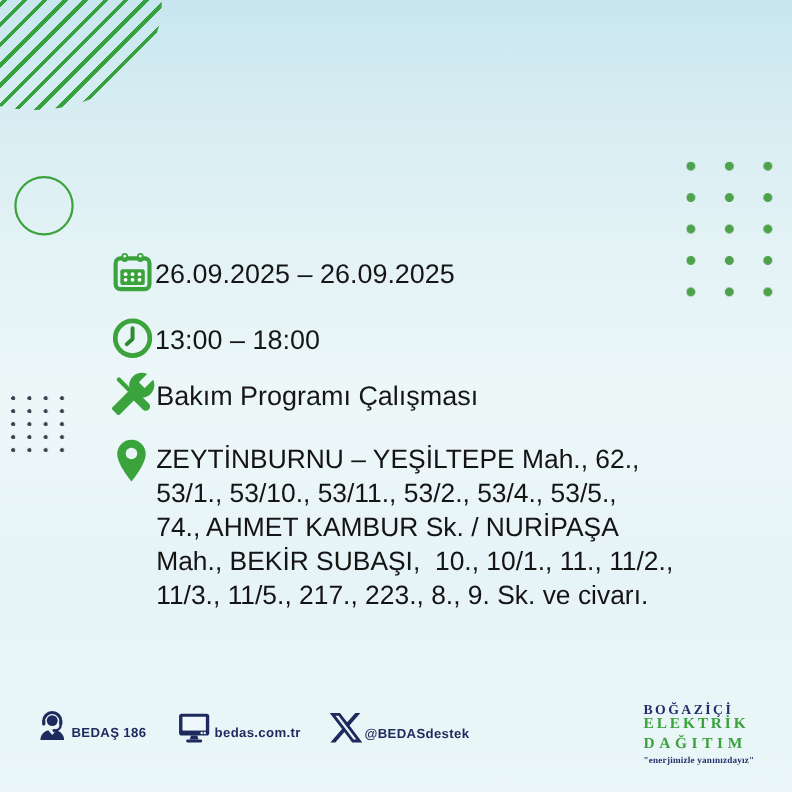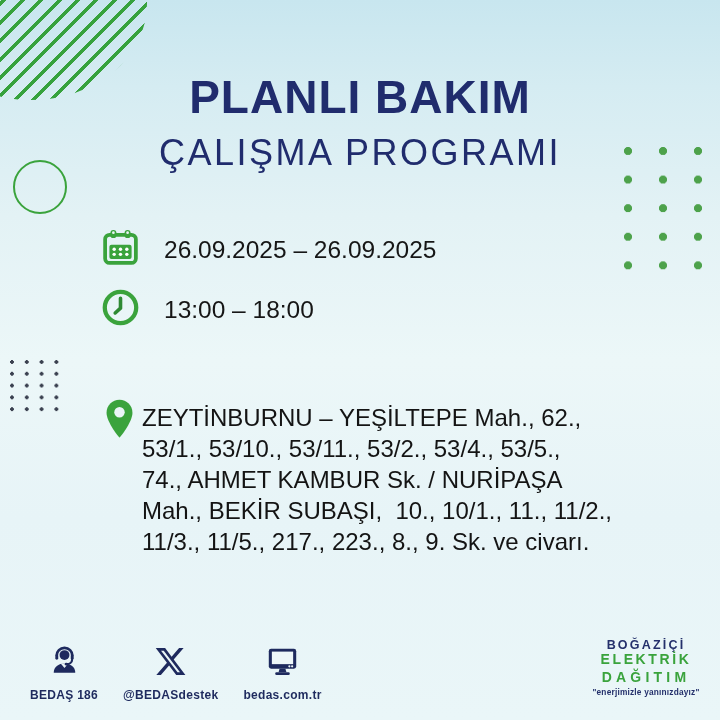--- a/index.html
+++ b/index.html
@@ -26,52 +26,48 @@
   .deco-dots-left{
     position:absolute;left:10px;top:360px;width:49px;height:52px;
     background-image:radial-gradient(circle at 2px 2px,#3b4150 1.6px,rgba(59,65,80,0) 2.1px);
     background-size:14.8px 11.8px;
   }
   
   .title-block{position:absolute;left:0;top:72px;width:100%;text-align:center;color:#202c6d;}
   .title-main{font-size:46px;font-weight:800;letter-spacing:1px;line-height:1.1;}
   .title-sub{font-size:36px;font-weight:400;letter-spacing:2.5px;margin-top:9px;}
   
-  .detail-row{position:absolute;left:100px;display:flex;align-items:center;gap:23px;text-align:right;}
+  .detail-row{position:absolute;left:100px;display:flex;align-items:center;gap:0;text-align:right;}
   .detail-row .txt{font-size:24.5px;color:#161616;white-space:pre;}
   .row-date{top:227px;}
   .row-time{top:287px;}
   .row-work{top:337px;}
   .pin-wrap{position:absolute;left:101px;top:397px;}
   .address{position:absolute;left:142px;top:402px;color:#141414;font-size:24px;line-height:31px;}
   .address .line{display:block;white-space:pre;}
   
   .contacts{position:absolute;left:30px;top:643px;display:flex;gap:25px;align-items:flex-end;}
-  .contact{display:flex;flex-direction:column;align-items:center;}
+  .contact{display:flex;align-items:center;}
   .contact .lbl{margin-top:6px;font-size:12px;font-weight:700;color:#1e2a5e;letter-spacing:.3px;white-space:nowrap;}
-  .logo{position:absolute;right:13px;top:639px;width:122px;text-align:center;line-height:1;}
+  .logo{position:absolute;right:13px;top:639px;width:122px;line-height:1;font-family:Liberation Serif, serif;}
   .logo .l1{font-size:12.5px;font-weight:800;letter-spacing:2.2px;color:#24306b;}
   .logo .l2{font-size:14px;font-weight:800;letter-spacing:2.6px;color:#3aa33c;margin-top:0;}
   .logo .l3{font-size:14px;font-weight:800;letter-spacing:4.2px;color:#3aa33c;margin-top:4px;}
   .logo .tag{font-size:8.3px;font-weight:700;color:#24306b;margin-top:4px;letter-spacing:.2px;white-space:nowrap;}
 </style>
 </head>
 <body>
 
 <div class="canvas">
 
   <div class="deco-stripes"></div>
   <div class="deco-circle"></div>
   <div class="deco-dots-right"></div>
   <div class="deco-dots-left"></div>
 
-  <div class="title-block">
-    <div class="title-main">PLANLI BAKIM</div>
-    <div class="title-sub">ÇALIŞMA PROGRAMI</div>
-  </div>
 
   <div class="detail-row row-date">
     <span>
       <svg width="41" height="41" viewBox="0 0 24 24">
         <rect x="3" y="4.6" width="18" height="16.4" rx="2.6" fill="none" stroke="#3aa33c" stroke-width="2.2"></rect>
         <rect x="6.1" y="1.7" width="3.5" height="4.8" rx="1.7" fill="#3aa33c"></rect>
         <circle cx="7.85" cy="3.3" r="0.8" fill="#eaf5f7"></circle>
         <rect x="14.4" y="1.7" width="3.5" height="4.8" rx="1.7" fill="#3aa33c"></rect>
         <circle cx="16.15" cy="3.3" r="0.8" fill="#eaf5f7"></circle>
         <rect x="5.5" y="10.4" width="13" height="8.4" rx="1.2" fill="#3aa33c"></rect>
@@ -89,20 +85,30 @@
   <div class="detail-row row-time">
     <span>
       <svg width="41" height="41" viewBox="0 0 24 24">
         <circle cx="12" cy="12" r="9.2" fill="none" stroke="#3aa33c" stroke-width="2.5"></circle>
         <polyline points="12,6.6 12,12.4 8.9,15.2" fill="none" stroke="#2e8a33" stroke-width="2.1" stroke-linecap="round" stroke-linejoin="round"></polyline>
       </svg>
     </span>
     <span class="txt">13:00 – 18:00</span>
   </div>
 
+  <div class="detail-row row-work">
+    <span>
+      <svg width="42" height="42" viewBox="0 0 24 24">
+        <line x1="4.6" y1="4.6" x2="11.4" y2="11.4" stroke="#3aa33c" stroke-width="2.2" stroke-linecap="round"></line>
+        <line x1="11.4" y1="11.4" x2="18.6" y2="18.6" stroke="#3aa33c" stroke-width="4.4" stroke-linecap="round"></line>
+        <path transform="translate(24,0) scale(-1,1)" d="M22.7 19l-9.1-9.1c.9-2.3.4-5-1.5-6.9-2-2-5-2.4-7.4-1.3L9 6 6 9 1.6 4.7C.4 7.1.9 10.1 2.9 12.1c1.9 1.9 4.6 2.4 6.9 1.5l9.1 9.1c.4.4 1 .4 1.4 0l2.3-2.3c.5-.4.5-1.1.1-1.4z" fill="#3aa33c"></path>
+      </svg>
+    </span>
+    <span class="txt">Bakım Programı Çalışması</span>
+  </div>
 
   <div class="pin-wrap">
     <svg width="37" height="47" viewBox="0 0 24 30">
       <path d="M12 1.5C7.3 1.5 3.6 5.2 3.6 9.9c0 6.3 8.4 16.2 8.4 16.2s8.4-9.9 8.4-16.2C20.4 5.2 16.7 1.5 12 1.5z" fill="#3aa33c"></path>
       <circle cx="12" cy="9.6" r="3.4" fill="#eaf5f7"></circle>
     </svg>
   </div>
   <div class="address">
     <span class="line">ZEYTİNBURNU – YEŞİLTEPE Mah., 62.,</span>
     <span class="line">53/1., 53/10., 53/11., 53/2., 53/4., 53/5.,</span>
@@ -122,38 +128,38 @@
           <rect x="5.7" y="7.9" width="2" height="3.5" rx="1" fill="#1e2a5e"></rect>
           <rect x="16.3" y="7.9" width="2" height="3.5" rx="1" fill="#1e2a5e"></rect>
           <path d="M17.2 11.4c0 1.9-1.8 3-3.7 3.1" fill="none" stroke="#1e2a5e" stroke-width="1.5" stroke-linecap="round"></path>
           <circle cx="13.2" cy="14.5" r="1" fill="#1e2a5e"></circle>
         </svg>
       </span>
       <span class="lbl">BEDAŞ 186</span>
     </div>
     <div class="contact">
       <span>
-        <svg width="33" height="33" viewBox="0 0 24 24">
-          <path d="M18.244 2.25h3.308l-7.227 8.26 8.502 11.24H16.17l-5.214-6.817L4.99 21.75H1.68l7.73-8.835L1.254 2.25H8.08l4.713 6.231zM17.083 19.77h1.833L7.084 4.126H5.117z" fill="#1e2a5e"></path>
-        </svg>
-      </span>
-      <span class="lbl">@BEDASdestek</span>
-    </div>
-    <div class="contact">
-      <span>
         <svg width="37" height="35" viewBox="0 0 24 24">
           <rect x="2.6" y="4" width="18.8" height="13.6" rx="1.6" fill="#1e2a5e"></rect>
           <rect x="4.7" y="5.9" width="14.6" height="8.6" fill="#eef7f9"></rect>
           <circle cx="16.7" cy="16" r="0.75" fill="#eef7f9"></circle>
           <circle cx="18.6" cy="16" r="0.75" fill="#eef7f9"></circle>
           <path d="M10 17.6h4l.7 2.5H9.3z" fill="#1e2a5e"></path>
           <rect x="7" y="20.1" width="10" height="1.8" rx="0.9" fill="#1e2a5e"></rect>
         </svg>
       </span>
       <span class="lbl">bedas.com.tr</span>
+    </div>
+    <div class="contact">
+      <span>
+        <svg width="33" height="33" viewBox="0 0 24 24">
+          <path d="M18.244 2.25h3.308l-7.227 8.26 8.502 11.24H16.17l-5.214-6.817L4.99 21.75H1.68l7.73-8.835L1.254 2.25H8.08l4.713 6.231zM17.083 19.77h1.833L7.084 4.126H5.117z" fill="#1e2a5e"></path>
+        </svg>
+      </span>
+      <span class="lbl">@BEDASdestek</span>
     </div>
   </div>
 
   <div class="logo">
     <div class="l1">BOĞAZİÇİ</div>
     <div class="l2">ELEKTRİK</div>
     <div class="l3">DAĞITIM</div>
     <div class="tag">"enerjimizle yanınızdayız"</div>
   </div>
 

